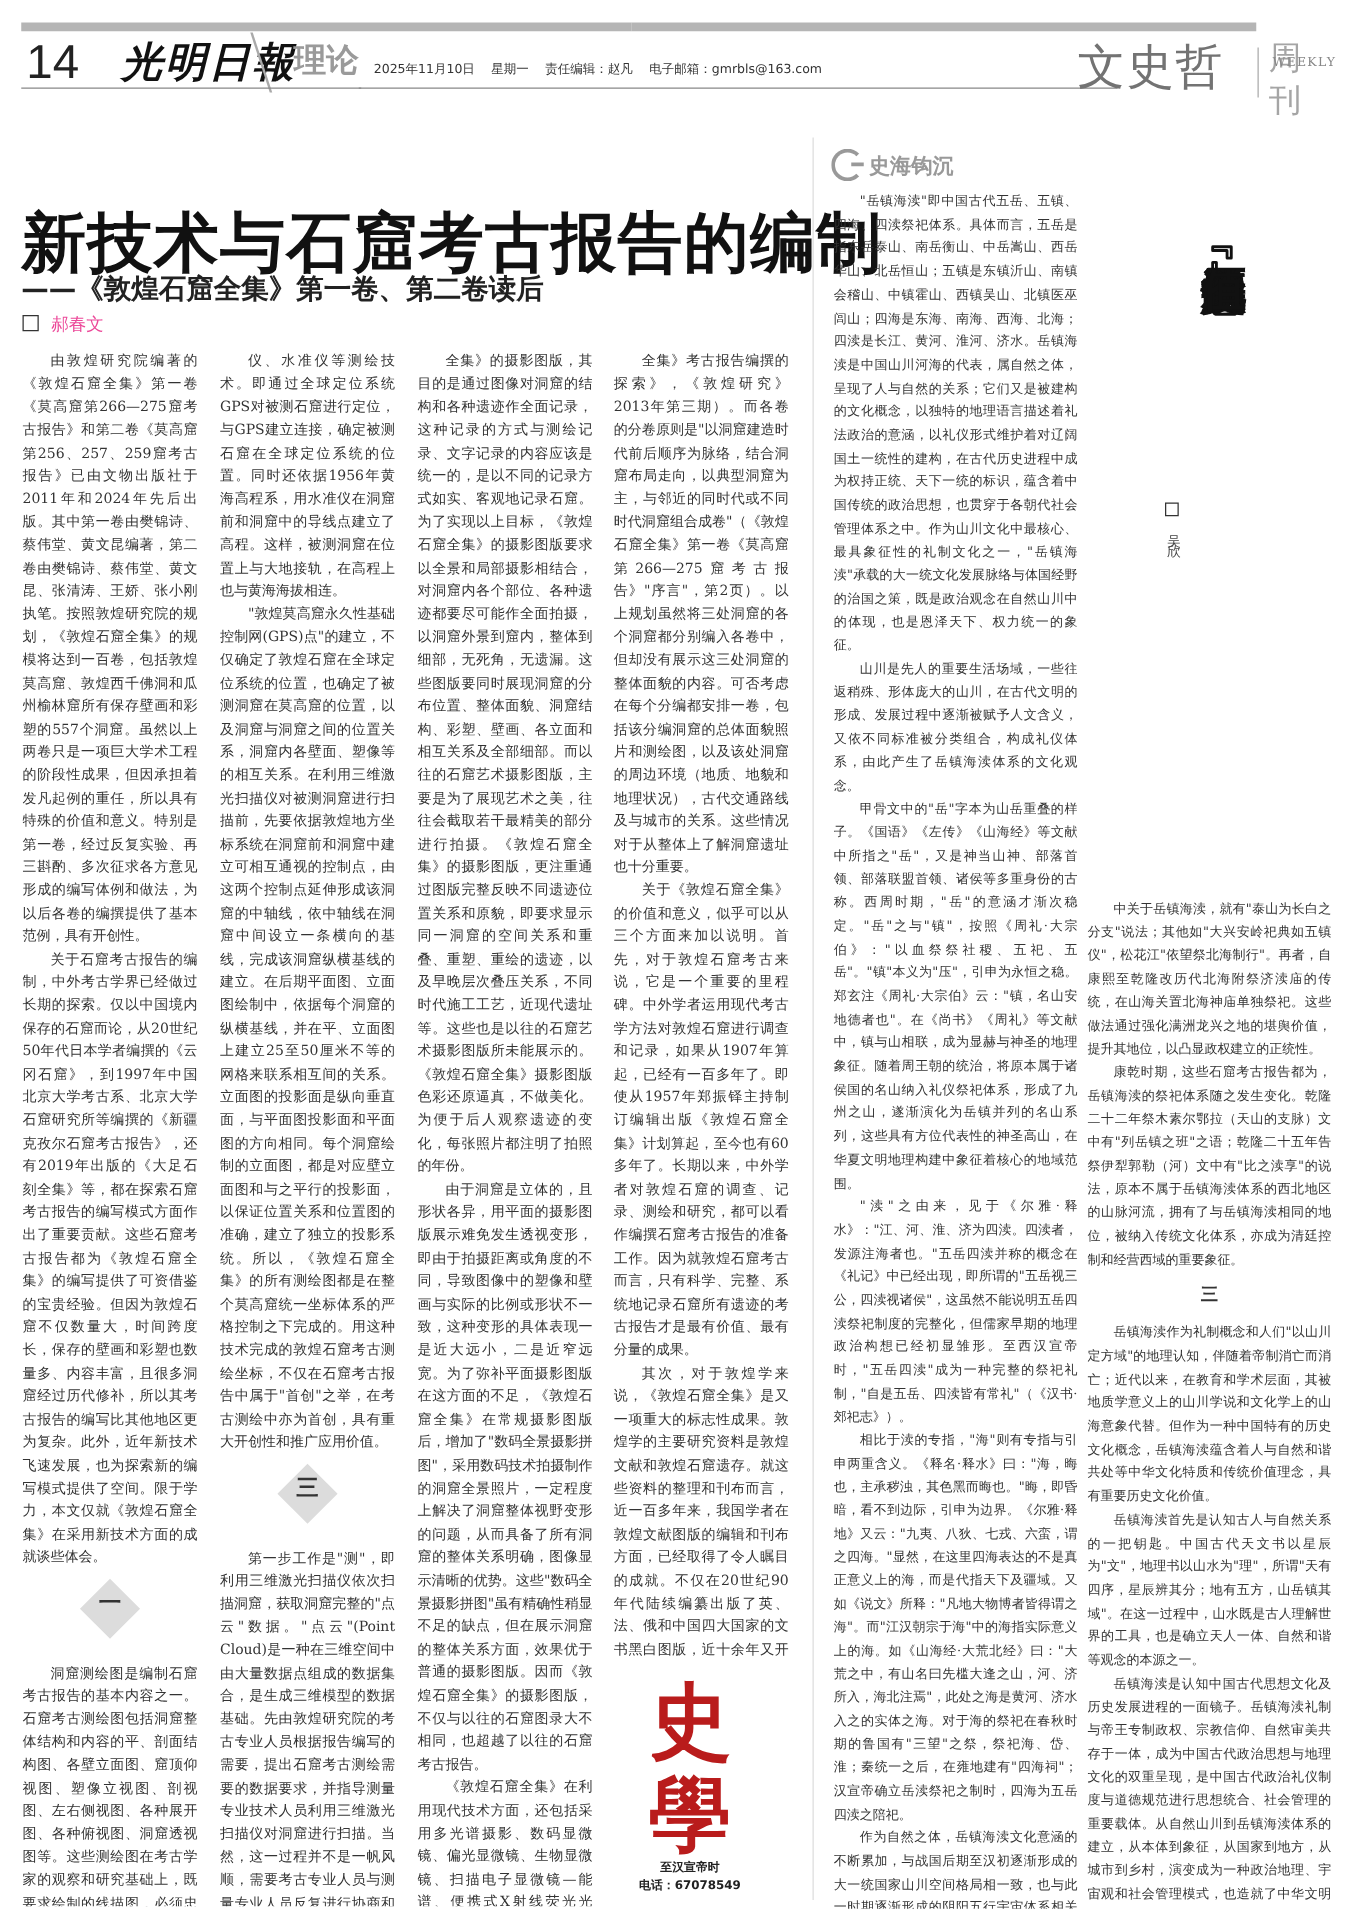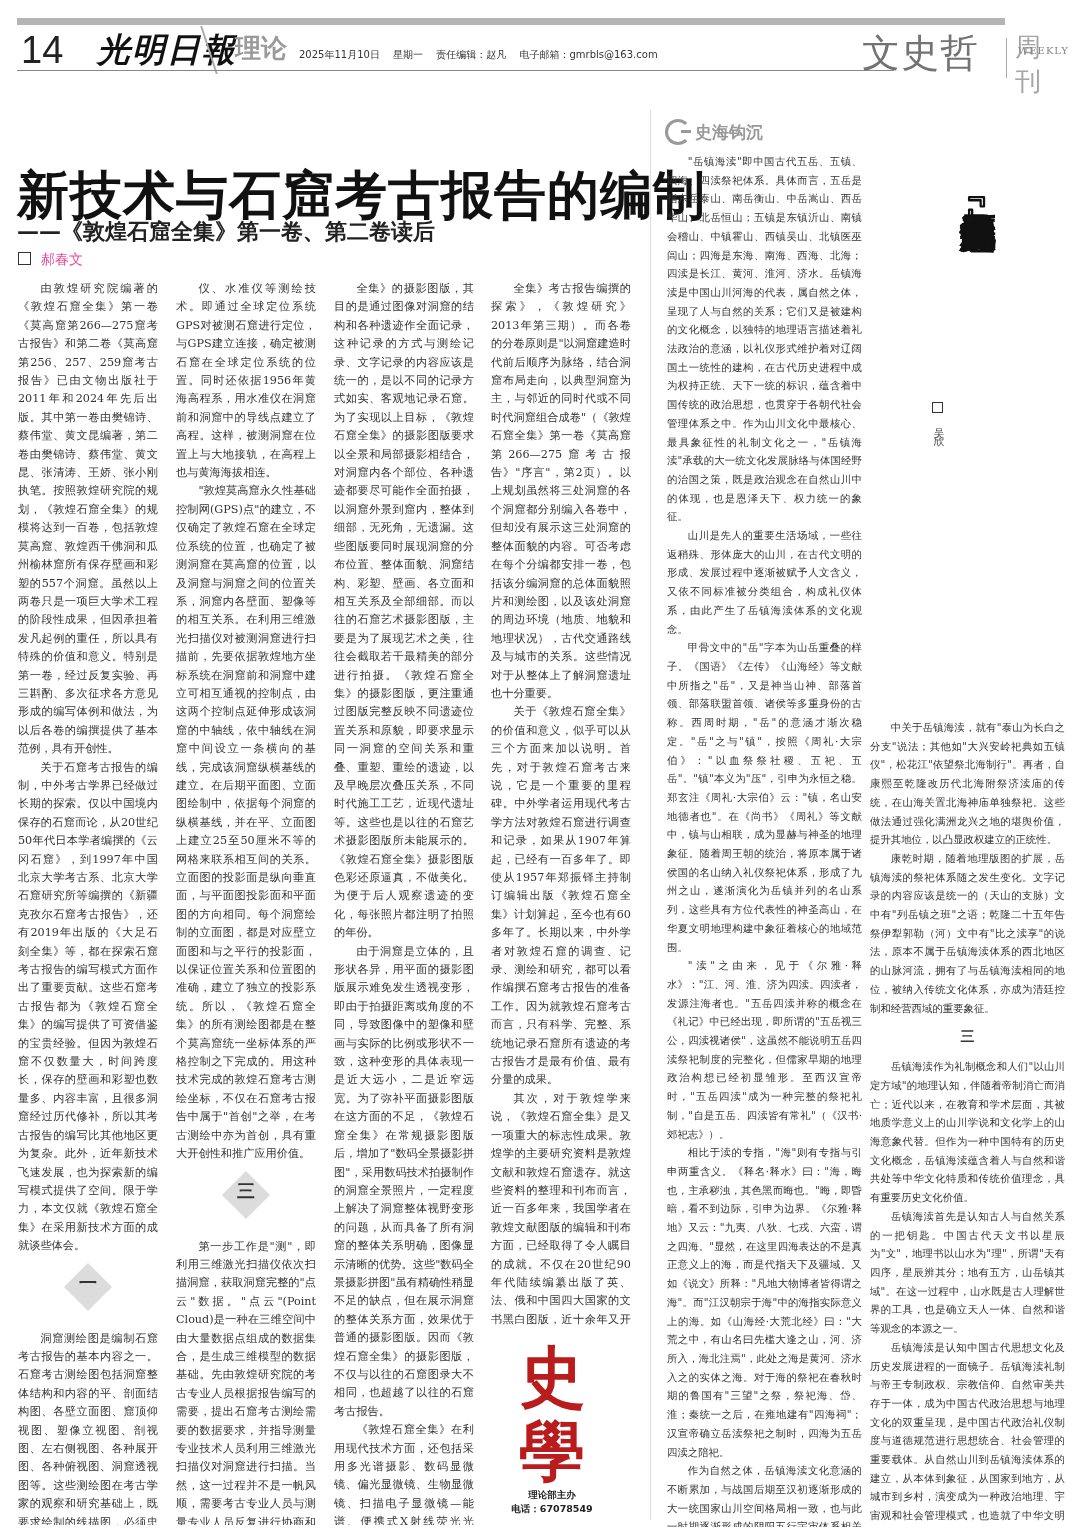--- a/index.html
+++ b/index.html
@@ -114,21 +114,21 @@
 
 <div class="col" style="left:491px;top:280px;width:140px;height:1050px;">
   <p>全集》考古报告编撰的探索》，《敦煌研究》2013年第三期）。而各卷的分卷原则是"以洞窟建造时代前后顺序为脉络，结合洞窟布局走向，以典型洞窟为主，与邻近的同时代或不同时代洞窟组合成卷"（《敦煌石窟全集》第一卷《莫高窟第266—275窟考古报告》"序言"，第2页）。以上规划虽然将三处洞窟的各个洞窟都分别编入各卷中，但却没有展示这三处洞窟的整体面貌的内容。可否考虑在每个分编都安排一卷，包括该分编洞窟的总体面貌照片和测绘图，以及该处洞窟的周边环境（地质、地貌和地理状况），古代交通路线及与城市的关系。这些情况对于从整体上了解洞窟遗址也十分重要。</p>
   <p>关于《敦煌石窟全集》的价值和意义，似乎可以从三个方面来加以说明。首先，对于敦煌石窟考古来说，它是一个重要的里程碑。中外学者运用现代考古学方法对敦煌石窟进行调查和记录，如果从1907年算起，已经有一百多年了。即使从1957年郑振铎主持制订编辑出版《敦煌石窟全集》计划算起，至今也有60多年了。长期以来，中外学者对敦煌石窟的调查、记录、测绘和研究，都可以看作编撰石窟考古报告的准备工作。因为就敦煌石窟考古而言，只有科学、完整、系统地记录石窟所有遗迹的考古报告才是最有价值、最有分量的成果。</p>
   <p>其次，对于敦煌学来说，《敦煌石窟全集》是又一项重大的标志性成果。敦煌学的主要研究资料是敦煌文献和敦煌石窟遗存。就这些资料的整理和刊布而言，近一百多年来，我国学者在敦煌文献图版的编辑和刊布方面，已经取得了令人瞩目的成就。不仅在20世纪90年代陆续编纂出版了英、法、俄和中国四大国家的文书黑白图版，近十余年又开始陆续编纂出版敦煌文书的高清彩色图版。如《甘肃藏敦煌文献》和《敦煌文献》已经出版，而《法国国家图书馆藏敦煌文献》和《中国国家图书馆藏敦煌文献》则正在陆续出版中。比较而言，敦煌石窟资料虽然也陆续刊布了不少大型图录，但如上所述，那些艺术图集毕竟无法取代考古报告。所以，长期以来，敦煌石窟考古报告的缺位已经成为敦煌学领域的短板，而《敦煌石窟全集》的出版正好弥补了这个短板。20世纪末到21世纪初，经过我国敦煌学研究者的不懈努力，我们已经掌握了国际敦煌学的主导权和话语权。做出这样一个判断需要一批标志性成果作为支撑，而《敦煌石窟全集》无疑将成为其中又一重要成果。</p>
 
 </div>
 
 <div class="xue">
   <span class="c">史學</span>
-  <span class="s">理论部主办</span>
+  <span class="s">至汉宣帝时</span>
   <span class="s">电话：67078549</span>
 </div>
 
 <div class="col-sep" style="left:650px;height:1410px;"></div>
 
 <div class="shihai">
   <span class="g"></span><span class="t">史海钩沉</span>
 </div>
 
 <div class="v-title">『岳镇海渎』的历史意涵及文化价值</div>
@@ -141,21 +141,21 @@
   <p>山川是先人的重要生活场域，一些往返稍殊、形体庞大的山川，在古代文明的形成、发展过程中逐渐被赋予人文含义，又依不同标准被分类组合，构成礼仪体系，由此产生了岳镇海渎体系的文化观念。</p>
   <p>甲骨文中的"岳"字本为山岳重叠的样子。《国语》《左传》《山海经》等文献中所指之"岳"，又是神当山神、部落首领、部落联盟首领、诸侯等多重身份的古称。西周时期，"岳"的意涵才渐次稳定。"岳"之与"镇"，按照《周礼·大宗伯》："以血祭祭社稷、五祀、五岳"。"镇"本义为"压"，引申为永恒之稳。郑玄注《周礼·大宗伯》云："镇，名山安地德者也"。在《尚书》《周礼》等文献中，镇与山相联，成为显赫与神圣的地理象征。随着周王朝的统治，将原本属于诸侯国的名山纳入礼仪祭祀体系，形成了九州之山，遂渐演化为岳镇并列的名山系列，这些具有方位代表性的神圣高山，在华夏文明地理构建中象征着核心的地域范围。</p>
   <p>"渎"之由来，见于《尔雅·释水》："江、河、淮、济为四渎。四渎者，发源注海者也。"五岳四渎并称的概念在《礼记》中已经出现，即所谓的"五岳视三公，四渎视诸侯"，这虽然不能说明五岳四渎祭祀制度的完整化，但儒家早期的地理政治构想已经初显雏形。至西汉宣帝时，"五岳四渎"成为一种完整的祭祀礼制，"自是五岳、四渎皆有常礼"（《汉书·郊祀志》）。</p>
   <p>相比于渎的专指，"海"则有专指与引申两重含义。《释名·释水》曰："海，晦也，主承秽浊，其色黑而晦也。"晦，即昏暗，看不到边际，引申为边界。《尔雅·释地》又云："九夷、八狄、七戎、六蛮，谓之四海。"显然，在这里四海表达的不是真正意义上的海，而是代指天下及疆域。又如《说文》所释："凡地大物博者皆得谓之海"。而"江汉朝宗于海"中的海指实际意义上的海。如《山海经·大荒北经》曰："大荒之中，有山名曰先槛大逢之山，河、济所入，海北注焉"，此处之海是黄河、济水入之的实体之海。对于海的祭祀在春秋时期的鲁国有"三望"之祭，祭祀海、岱、淮；秦统一之后，在雍地建有"四海祠"；汉宣帝确立岳渎祭祀之制时，四海为五岳四渎之陪祀。</p>
   <p>作为自然之体，岳镇海渎文化意涵的不断累加，与战国后期至汉初逐渐形成的大一统国家山川空间格局相一致，也与此一时期逐渐形成的阴阳五行宇宙体系相关联，这些也是自商周而至秦汉岳镇海渎观念逐渐成熟完备的重要原因。在现实层面，岳镇海渎完整祭祀概念的形成又与政治管理体制的变革密切相关。周朝宗法制之下，岳镇海渎位于王畿和各诸侯国之内，完整的岳镇海渎祭祀难以形成，至秦朝统一六国，岳渎海被分别纳入东、西两个祭祀体系之中，秦始皇亦以巡祭的方式祭祀岳、海。汉初再行分封之制，岳镇海渎分祭于王畿郡县和封国之内，所以直至汉武帝时"五岳四渎"的统辖权，才最终统归天子之祭，至汉宣帝时"五岳四渎"的整体祭祀才成为国家祭祀制度。</p>
 
 </div>
 
 <div class="col col-r" style="left:870px;top:718px;width:195px;height:810px;">
   <p>中关于岳镇海渎，就有"泰山为长白之分支"说法；其他如"大兴安岭祀典如五镇仪"，松花江"依望祭北海制行"。再者，自康熙至乾隆改历代北海附祭济渎庙的传统，在山海关置北海神庙单独祭祀。这些做法通过强化满洲龙兴之地的堪舆价值，提升其地位，以凸显政权建立的正统性。</p>
-  <p>康乾时期，随着地理版图的扩展，岳镇海渎的祭祀体系随之发生变化。文字记录的内容应该是统一的（天山的支脉）文中有"列岳镇之班"之语；乾隆二十五年告祭伊犁郭勒（河）文中有"比之渎享"的说法，原本不属于岳镇海渎体系的西北地区的山脉河流，拥有了与岳镇海渎相同的地位，被纳入传统文化体系，亦成为清廷控制和经营西域的重要象征。</p>
+  <p>康乾时期，这些石窟考古报告都为，岳镇海渎的祭祀体系随之发生变化。乾隆二十二年祭木素尔鄂拉（天山的支脉）文中有"列岳镇之班"之语；乾隆二十五年告祭伊犁郭勒（河）文中有"比之渎享"的说法，原本不属于岳镇海渎体系的西北地区的山脉河流，拥有了与岳镇海渎相同的地位，被纳入传统文化体系，亦成为清廷控制和经营西域的重要象征。</p>
   <div class="divider" style="height:40px;">
       <span style="top:10px;font-size:14px;">三</span>
     </div>
   <p>岳镇海渎作为礼制概念和人们"以山川定方域"的地理认知，伴随着帝制消亡而消亡；近代以来，在教育和学术层面，其被地质学意义上的山川学说和文化学上的山海意象代替。但作为一种中国特有的历史文化概念，岳镇海渎蕴含着人与自然和谐共处等中华文化特质和传统价值理念，具有重要历史文化价值。</p>
   <p>岳镇海渎首先是认知古人与自然关系的一把钥匙。中国古代天文书以星辰为"文"，地理书以山水为"理"，所谓"天有四序，星辰辨其分；地有五方，山岳镇其域"。在这一过程中，山水既是古人理解世界的工具，也是确立天人一体、自然和谐等观念的本源之一。</p>
   <p>岳镇海渎是认知中国古代思想文化及历史发展进程的一面镜子。岳镇海渎礼制与帝王专制政权、宗教信仰、自然审美共存于一体，成为中国古代政治思想与地理文化的双重呈现，是中国古代政治礼仪制度与道德规范进行思想统合、社会管理的重要载体。从自然山川到岳镇海渎体系的建立，从本体到象征，从国家到地方，从城市到乡村，演变成为一种政治地理、宇宙观和社会管理模式，也造就了中华文明独特的地理政治符号系统。其后，从宗教到民俗，岳镇海渎又与道教、佛教利用山海之势所塑造的文化景观，士人在雅俗之间所创造的自然审美，都于岳镇海渎这面镜子中折射出独属于中国的文化意象。</p>
 
 </div>
 
 </body></html>

